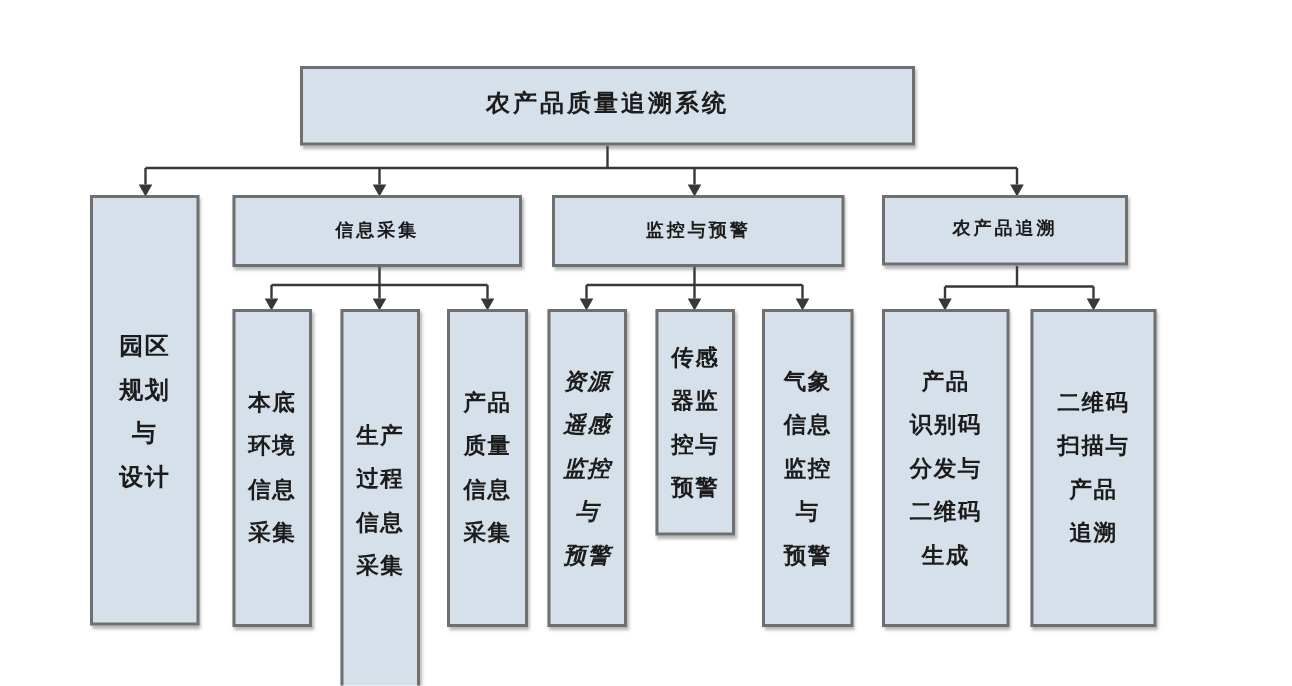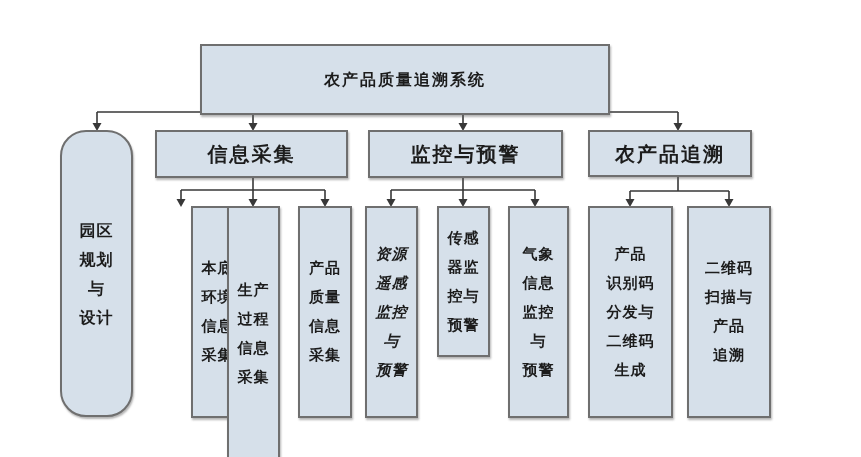--- a/index.html
+++ b/index.html
@@ -34,21 +34,21 @@
     box-shadow: 1px 2px 2px rgba(90,90,90,0.45);
     color: var(--text);
     display: flex;
     align-items: center;
     justify-content: center;
     text-align: center;
     font-weight: bold;
     white-space: pre-line;
   }
   .node.title   { font-size: 16px; letter-spacing: 2px; line-height: 1.2; }
-  .node.header  { font-size: 20px; letter-spacing: 2px; line-height: 1.2; }
+  .node.header  { font-size: 12px; letter-spacing: 2px; line-height: 1.2; font-family: Liberation Mono, monospace; }
   .node.leaf    { font-size: 15px; line-height: 29px; letter-spacing: 1px; }
   .node.tall    { font-size: 16px; line-height: 29px; letter-spacing: 1px; }
 </style>
 </head>
 <body>
 
 <div class="stage">
 
   <svg class="connectors" width="861" height="457" viewBox="0 0 861 457" fill="none" stroke="#383838" stroke-width="1.6">
 
@@ -69,32 +69,32 @@
       <polygon points="248.5,199 257.5,199 253,207"></polygon>
       <polygon points="320.5,199 329.5,199 325,207"></polygon>
       <polygon points="386.5,199 395.5,199 391,207"></polygon>
       <polygon points="458.5,199 467.5,199 463,207"></polygon>
       <polygon points="530.5,199 539.5,199 535,207"></polygon>
       <polygon points="625.5,199 634.5,199 630,207"></polygon>
       <polygon points="724.5,199 733.5,199 729,207"></polygon>
     </g>
   </svg>
 
-  <div class="node title" style="left:200px; top:44px; width:410px; height:71px;">农产品质量追溯系统</div>
+  <div class="node title" style="left:200px; top:44px; width:410px; height:53px;font-family:Liberation Mono, monospace;">农产品质量追溯系统</div>
 
-  <div class="node tall" style="left:60px; top:130px; width:73px; height:287px;border-radius:26px;">园区
+  <div class="node tall" style="left:60px; top:130px; width:73px; height:287px;">园区
 规划
 与
 设计</div>
 
   <div class="node header" style="left:155px; top:130px; width:193px; height:48px;">信息采集</div>
   <div class="node header" style="left:368px; top:130px; width:195px; height:48px;">监控与预警</div>
   <div class="node header" style="left:588px; top:130px; width:164px; height:47px;">农产品追溯</div>
 
-  <div class="node leaf" style="left:155px; top:206px; width:53px; height:212px;margin-left:36px;">本底
+  <div class="node leaf" style="left:155px; top:206px; width:53px; height:212px;">本底
 环境
 信息
 采集</div>
   <div class="node leaf" style="left:227px; top:206px; width:53px; height:256px;">生产
 过程
 信息
 采集</div>
   <div class="node leaf" style="left:298px; top:206px; width:54px; height:212px;">产品
 质量
 信息

